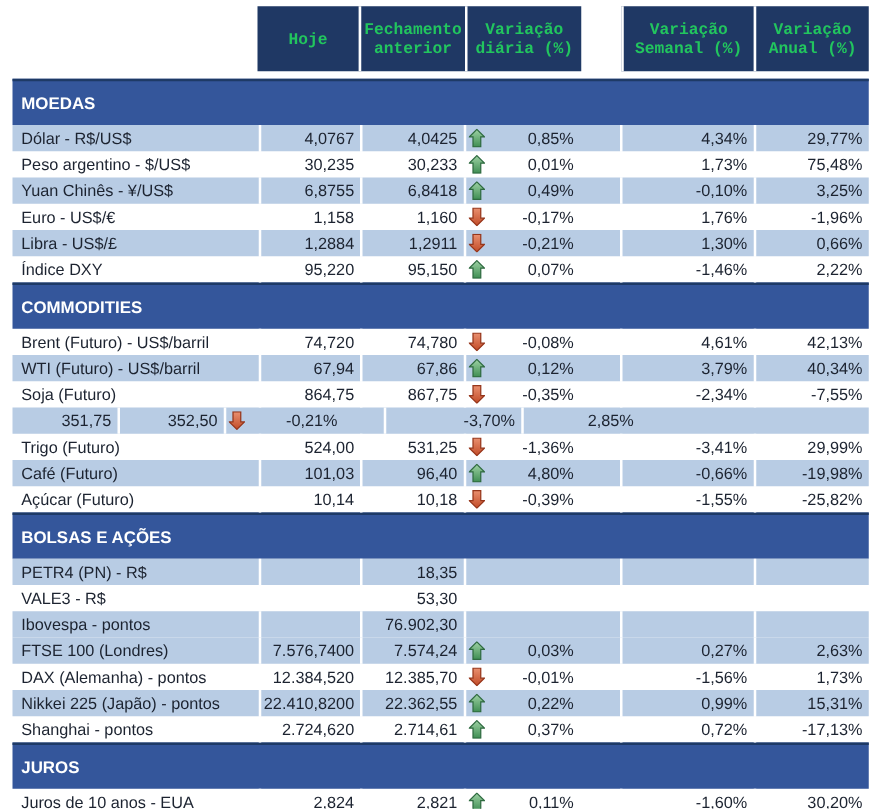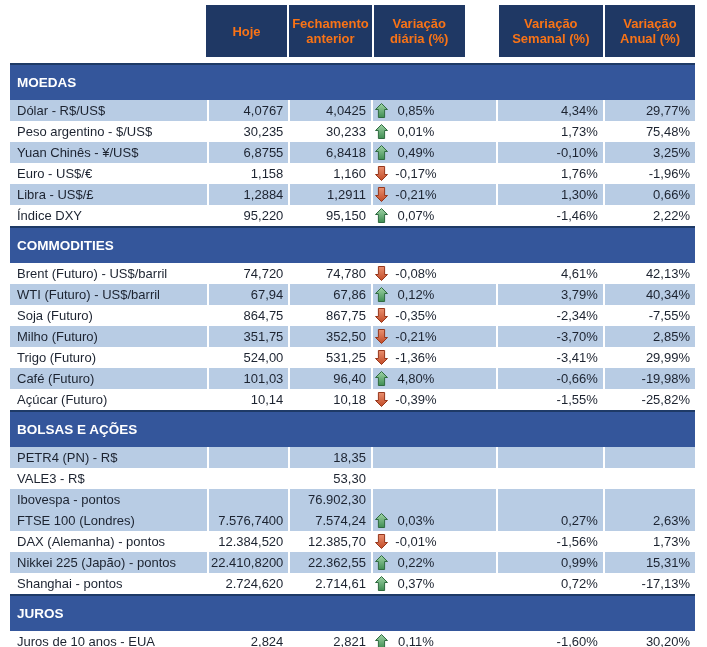--- a/index.html
+++ b/index.html
@@ -15,40 +15,40 @@
   .c-label{width:203px;}
   .c-hoje{width:84px;}
   .c-fech{width:85px;}
   .c-diaria{width:96px;}
   .c-semanal{width:110px;margin-left:32px;}
   .c-anual{width:95px;}
 
   .header-row{display:flex;height:52px;}
   .hspacer{width:203px;}
   .hcell{
-    box-sizing:border-box;background:var(--header-bg,#1F3864);color:#f97316;
+    box-sizing:border-box;background:var(--header-bg,#1F3864);color:#22c55e;
     font-weight:bold;font-size:13px;line-height:15px;text-align:center;
-    display:flex;align-items:center;justify-content:center;padding:2px 3px;
+    display:flex;align-items:center;justify-content:center;padding:2px 3px;font-family:Liberation Mono, monospace;
   }
   .hcell + .hcell{border-left:2px solid #fff;}
 
   .band{
     box-sizing:border-box;height:37px;border-top:2px solid #1E3A66;
     background:var(--section-bg,#34569B);color:#fff;font-weight:bold;
     font-size:13.5px;display:flex;align-items:center;padding-left:7px;
   }
   .band.first{margin-top:6px;}
 
   .row{display:flex;height:21px;font-size:13px;color:var(--text,#1C2330);}
   .row.shaded{background:var(--row-shaded,#B8CCE4);}
   .cell{box-sizing:border-box;display:flex;align-items:center;overflow:hidden;white-space:nowrap;}
   .cell + .cell{border-left:2px solid #fff;}
   .cell.lbl{padding-left:7px;}
   .cell.num{justify-content:flex-end;padding-right:5px;}
-  .cell.diaria{position:relative;justify-content:center;}
+  .cell.diaria{position:relative;}
   .arrow{position:absolute;left:2px;top:3px;width:13px;height:15px;display:block;}
   .arrow svg{display:block;}
 
   .fonte{margin-top:3px;padding-left:10px;font-size:13px;color:#1a1a1a;}
   .fonte b{font-weight:bold;padding-left:45px;}
 </style>
 </head>
 <body>
 
 <svg width="0" height="0" style="position:absolute" aria-hidden="true">
@@ -298,23 +298,20 @@
             <span>-0,35%</span>
           </div>
           <div class="cell num c-semanal">
             <span>-2,34%</span>
           </div>
           <div class="cell num c-anual">
             <span>-7,55%</span>
           </div>
         </div>
         <div class="row shaded">
-          <div class="cell lbl c-label">
-            <span>Milho (Futuro)</span>
-          </div>
           <div class="cell num c-hoje">
             <span>351,75</span>
           </div>
           <div class="cell num c-fech">
             <span>352,50</span>
           </div>
           <div class="cell num diaria c-diaria">
             <span class="arrow down">
               <svg width="13" height="15" viewBox="0 0 13 15">
                 <path d="M6.5 14.5 L.5 8.5 L3.4 8.5 L3.4 .5 L9.6 .5 L9.6 8.5 L12.5 8.5 Z" fill="url(#gDown)" stroke="#96361B" stroke-width="1"></path>

